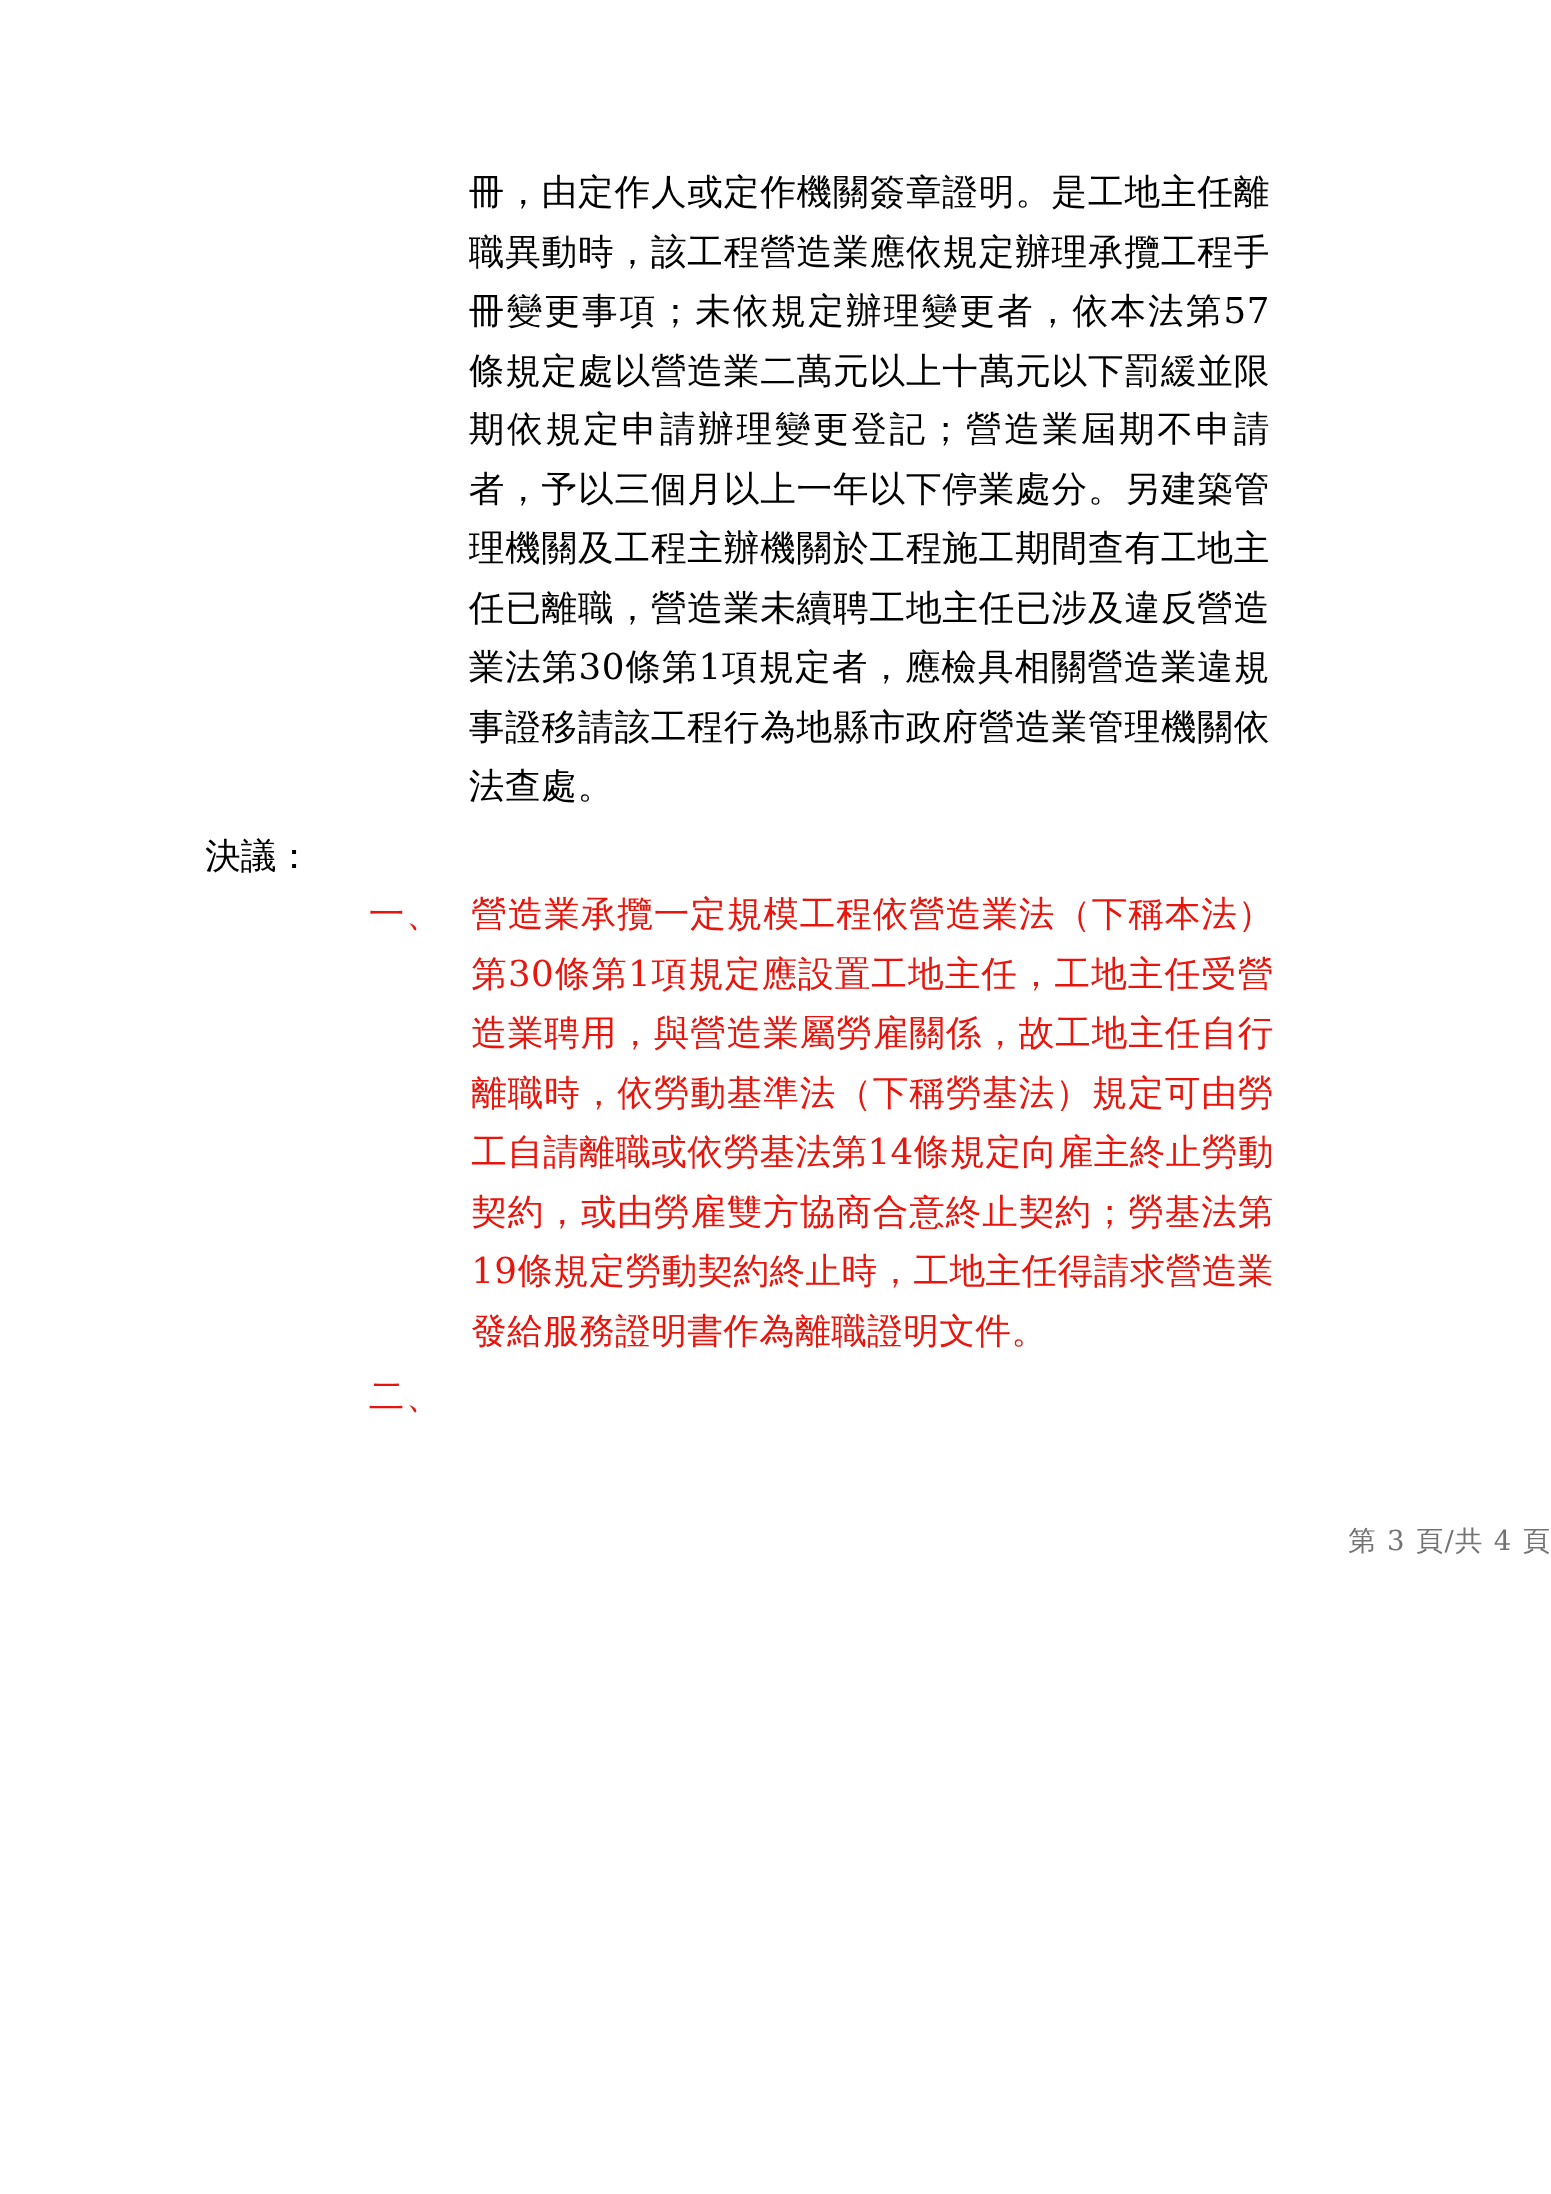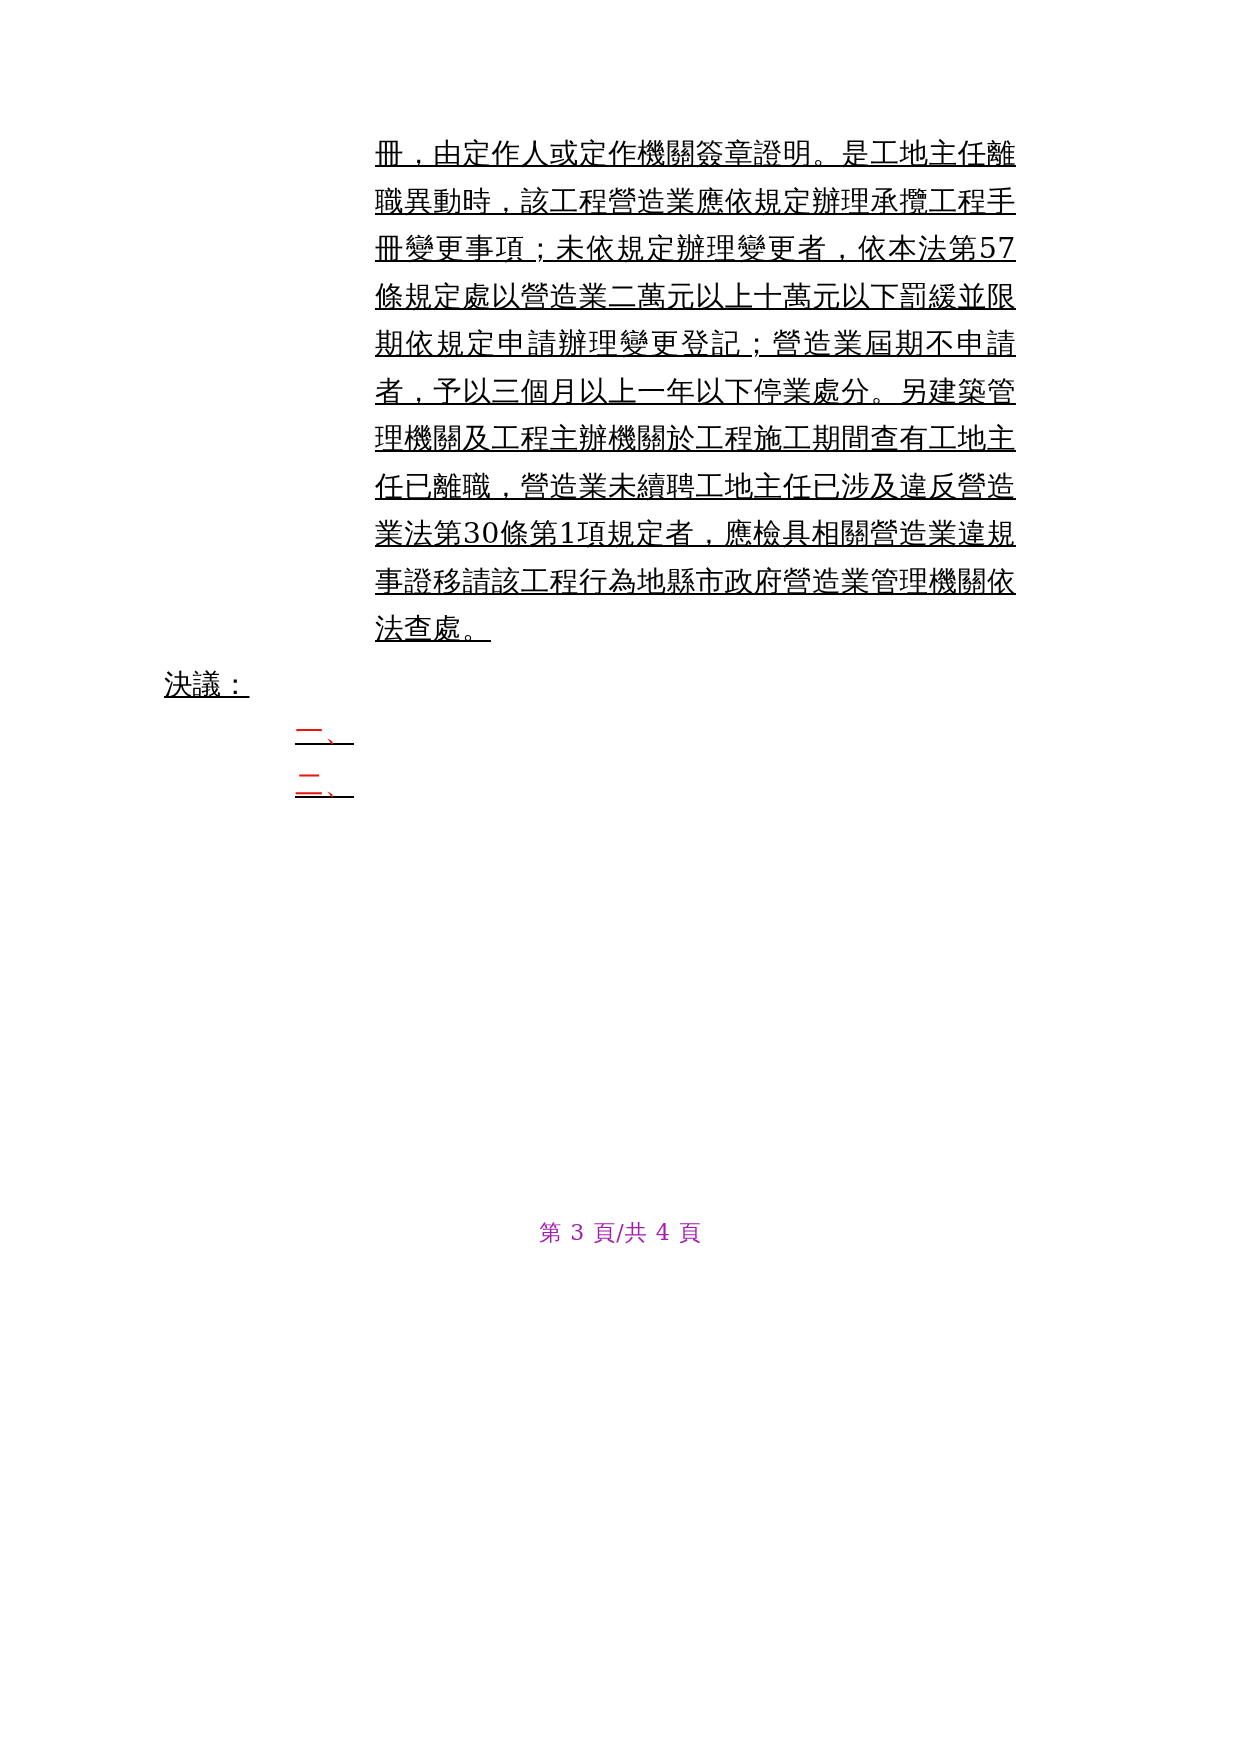--- a/index.html
+++ b/index.html
@@ -14,21 +14,20 @@
     color: #000000;
     position: relative;
     overflow: hidden;
   }
   .page {
     position: relative;
     width: 1241px;
     height: 1314px;
     box-sizing: border-box;
     padding: 130px 110px 0 110px;
-    text-decoration: underline;
   }
   .body-block {
     margin-left: 265px;
     margin-right: 115px;
   }
   .para {
     font-size: 28.5px;
     line-height: 47.5px;
     letter-spacing: 0.5px;
     text-align: justify;
@@ -68,39 +67,40 @@
     word-break: break-all;
   }
   .item-gap {
     height: 5px;
   }
   .footer {
     position: absolute;
     left: 0;
     right: 0;
     bottom: 66px;
-    text-align: center;
+    text-align: right;
     font-size: 22px;
     letter-spacing: 1px;
-    color: #a21caf;
+    color: #737373;
   }
 </style>
 </head>
 <body>
 
 <div class="page">
 
   <div class="body-block">
     <div class="para">冊，由定作人或定作機關簽章證明。是工地主任離職異動時，該工程營造業應依規定辦理承攬工程手冊變更事項；未依規定辦理變更者，依本法第57條規定處以營造業二萬元以上十萬元以下罰緩並限期依規定申請辦理變更登記；營造業屆期不申請者，予以三個月以上一年以下停業處分。另建築管理機關及工程主辦機關於工程施工期間查有工地主任已離職，營造業未續聘工地主任已涉及違反營造業法第30條第1項規定者，應檢具相關營造業違規事證移請該工程行為地縣市政府營造業管理機關依法查處。</div>
   </div>
 
   <div class="label-row">決議：</div>
 
   <div class="numbered">
     <div class="marker">一、</div>
+    <div class="text">營造業承攬一定規模工程依營造業法（下稱本法）第30條第1項規定應設置工地主任，工地主任受營造業聘用，與營造業屬勞雇關係，故工地主任自行離職時，依勞動基準法（下稱勞基法）規定可由勞工自請離職或依勞基法第14條規定向雇主終止勞動契約，或由勞雇雙方協商合意終止契約；勞基法第19條規定勞動契約終止時，工地主任得請求營造業發給服務證明書作為離職證明文件。</div>
   </div>
 
   <div class="item-gap"></div>
 
   <div class="numbered">
     <div class="marker">二、</div>
   </div>
 
   <div class="footer">第 3 頁/共 4 頁</div>
 

